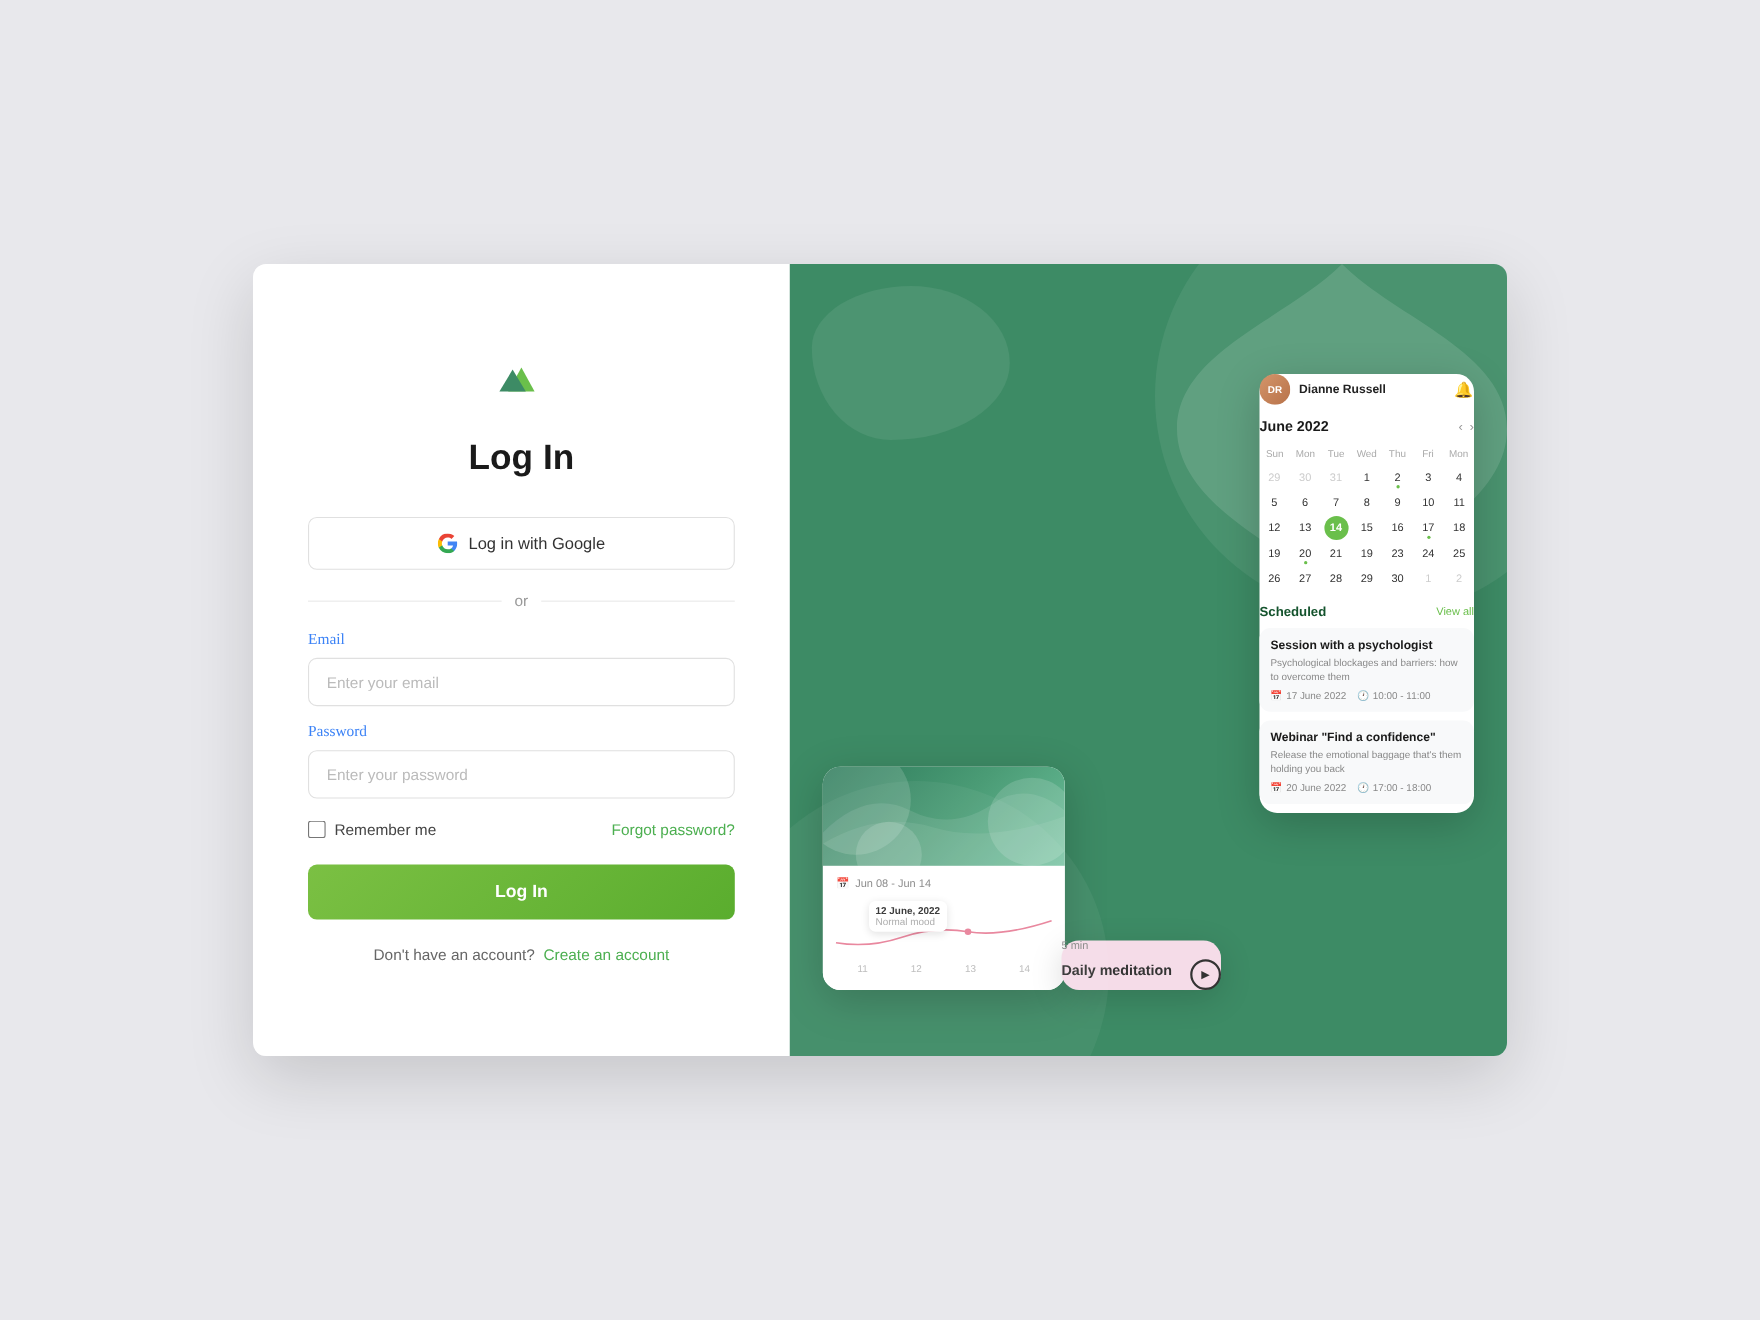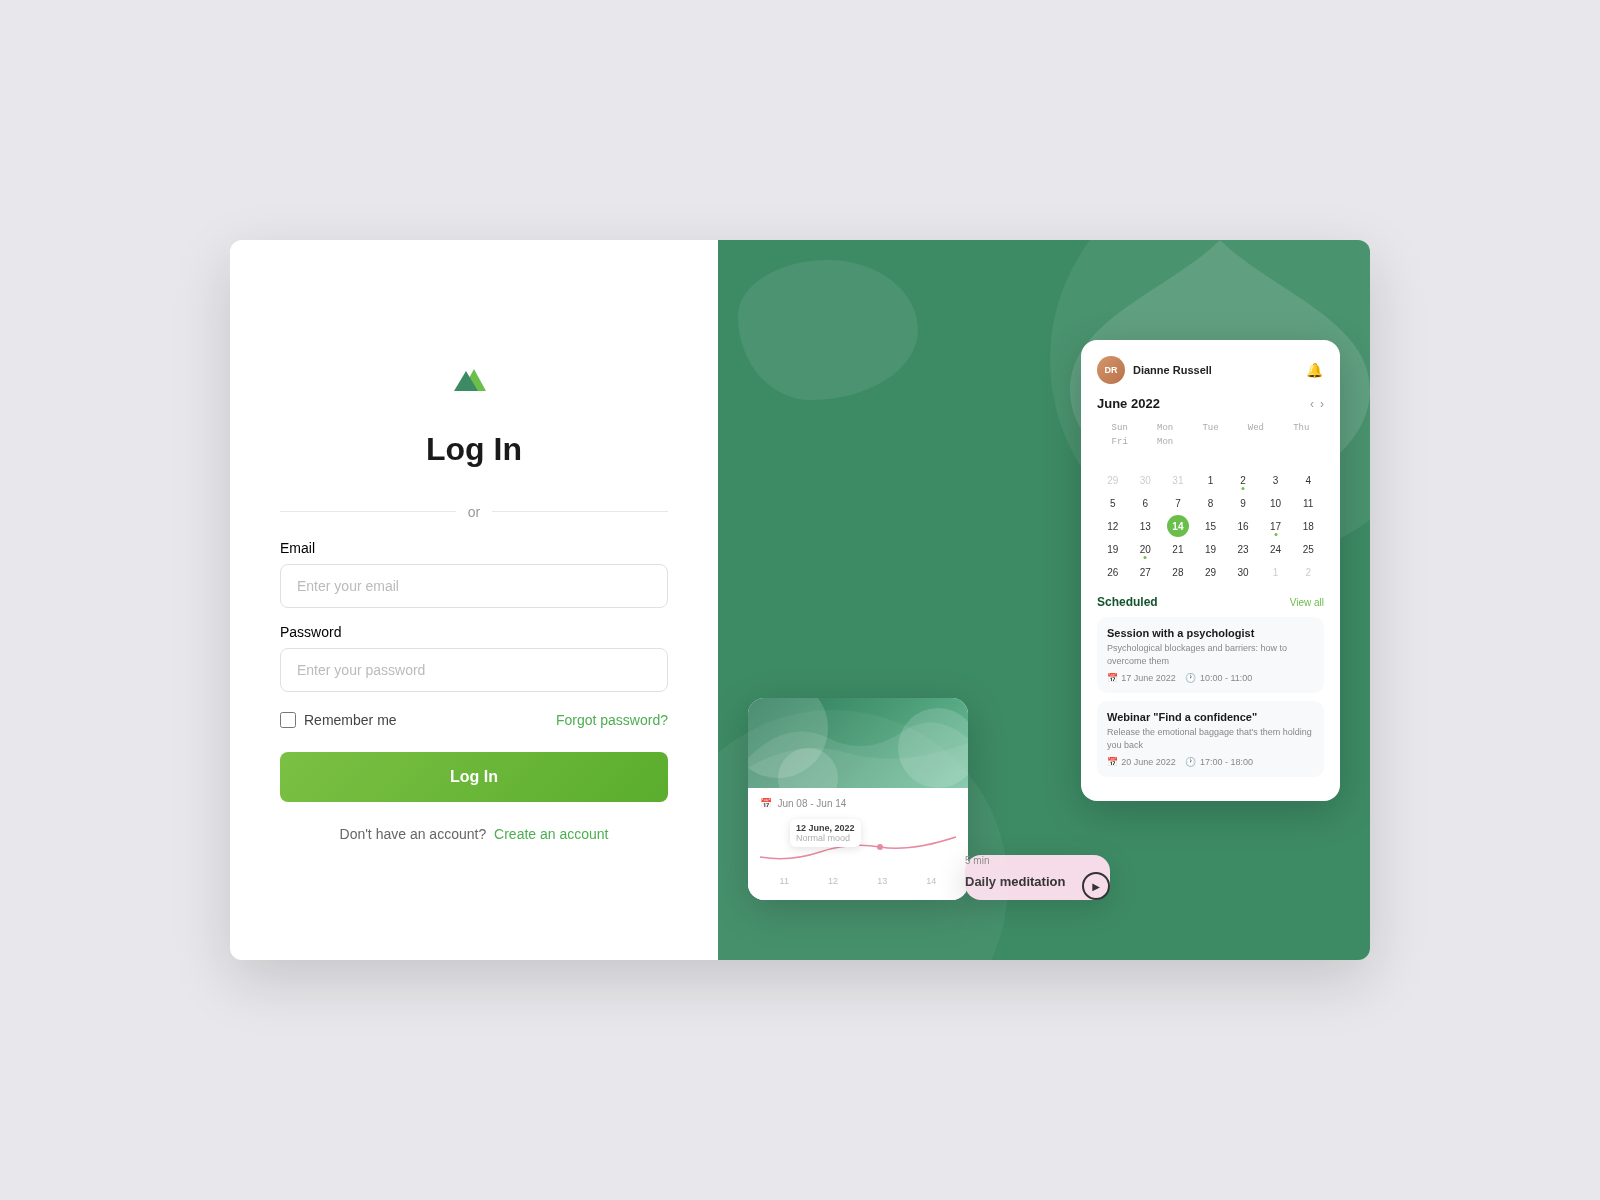--- a/index.html
+++ b/index.html
@@ -65,23 +65,24 @@
     }
     .divider-line { flex: 1; height: 1px; background: #e8e8e8; }
     .divider-text { color: #999; font-size: 14px; }
     .form-group {
       width: 100%;
       margin-bottom: 16px;
     }
     .form-label {
       display: block;
       font-size: 14px;
-      color: #000000;
+      color: #3b82f6;
       margin-bottom: 8px;
       font-weight: 500;
+      font-family: Liberation Serif, serif;
     }
     .form-input {
       width: 100%;
       padding: 13px 16px;
       border: 1.5px solid #e0e0e0;
       border-radius: 8px;
       font-size: 14px;
       color: #333;
       outline: none;
       transition: border-color 0.2s;
@@ -169,24 +170,23 @@
       top: 0; right: 0;
       width: 300px; height: 300px;
       opacity: 0.12;
     }
 
     
     .app-preview {
       position: absolute;
       top: 100px;
       right: 30px;
-      width: 259px;
+      width: 195px;
       background: #fff;
       border-radius: 16px;
-      padding: 16px;
       box-shadow: 0 10px 40px rgba(0,0,0,0.2);
       font-size: 11px;
     }
     .preview-header {
       display: flex;
       align-items: center;
       justify-content: space-between;
       margin-bottom: 12px;
     }
     .preview-user {
@@ -213,21 +213,21 @@
     .calendar-month {
       display: flex;
       align-items: center;
       justify-content: space-between;
       margin-bottom: 10px;
     }
     .calendar-month-title { font-size: 13px; font-weight: 700; color: #1a1a1a; }
     .cal-nav { display: flex; gap: 6px; }
     .cal-nav-btn { color: #999; font-size: 12px; cursor: pointer; }
     .calendar-grid { width: 100%; }
-    .cal-header { display: grid; grid-template-columns: repeat(5, 1fr); text-align: center; margin-bottom: 20px; font-family: Liberation Mono, monospace; }
+    .cal-header { display: grid; grid-template-columns: repeat(7, 1fr); text-align: center; margin-bottom: 4px; }
     .cal-day-name { font-size: 9px; color: #aaa; font-weight: 500; padding: 2px 0; }
     .cal-days { display: grid; grid-template-columns: repeat(7, 1fr); gap: 1px; }
     .cal-day {
       text-align: right;
       padding: 4px 2px;
       font-size: 10px;
       color: #333;
       border-radius: 50%;
       width: 22px; height: 22px;
       display: flex; align-items: center; justify-content: center;
@@ -375,20 +375,29 @@
 
     <div class="logo">
       <svg viewBox="0 0 52 40" fill="none" xmlns="http://www.w3.org/2000/svg">
         <polygon points="14,32 26,10 38,32" fill="#6abf4b"></polygon>
         <polygon points="6,32 18,12 30,32" fill="#3d8b65"></polygon>
       </svg>
     </div>
 
     <h1 class="login-title">Log In</h1>
 
+    <button class="google-btn">
+      <svg width="18" height="18" viewBox="0 0 18 18">
+        <path d="M17.64 9.2c0-.637-.057-1.251-.164-1.84H9v3.481h4.844c-.209 1.125-.843 2.078-1.796 2.717v2.258h2.908c1.702-1.567 2.684-3.875 2.684-6.615z" fill="#4285F4"></path>
+        <path d="M9 18c2.43 0 4.467-.806 5.956-2.18l-2.908-2.259c-.806.54-1.837.86-3.048.86-2.344 0-4.328-1.584-5.036-3.711H.957v2.332A8.997 8.997 0 009 18z" fill="#34A853"></path>
+        <path d="M3.964 10.71A5.41 5.41 0 013.682 9c0-.593.102-1.17.282-1.71V4.958H.957A8.996 8.996 0 000 9c0 1.452.348 2.827.957 4.042l3.007-2.332z" fill="#FBBC05"></path>
+        <path d="M9 3.58c1.321 0 2.508.454 3.44 1.345l2.582-2.58C13.463.891 11.426 0 9 0A8.997 8.997 0 00.957 4.958L3.964 7.29C4.672 5.163 6.656 3.58 9 3.58z" fill="#EA4335"></path>
+      </svg>
+      <span>Log in with Google</span>
+    </button>
 
     <div class="divider">
       <div class="divider-line"></div>
       <span class="divider-text">or</span>
       <div class="divider-line"></div>
     </div>
 
     <div class="form-group">
       <label class="form-label">Email</label>
       <input class="form-input" type="email" placeholder="Enter your email" style="">

